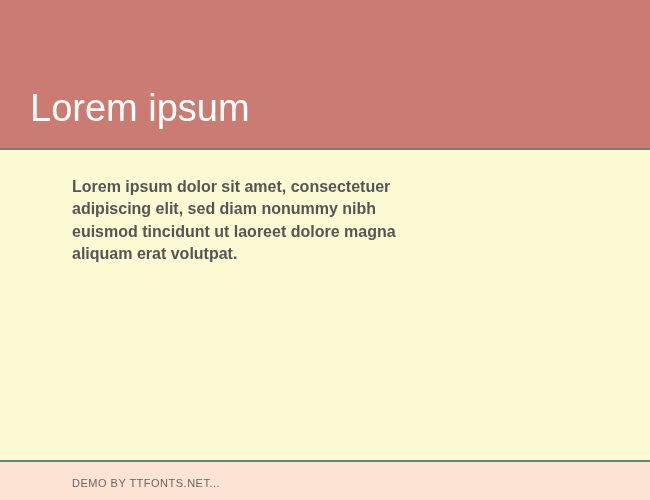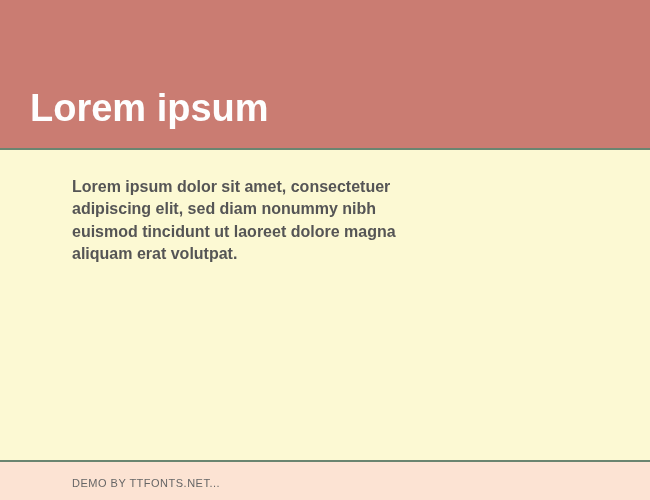--- a/index.html
+++ b/index.html
@@ -16,21 +16,21 @@
     .header {
       background-color: #ca7c72;
       height: 148px;
       display: flex;
       align-items: flex-end;
       padding: 0 0 18px 30px;
     }
     .header-title {
       color: #fefefe;
       font-size: 38px;
-      font-weight: 700;
+      font-weight: 400;
       letter-spacing: 0px;
     }
     .divider-top {
       height: 2px;
       background-color: #6a8570;
     }
     .content {
       background-color: #fcf9d3;
       height: 310px;
       padding: 26px 0 0 72px;

